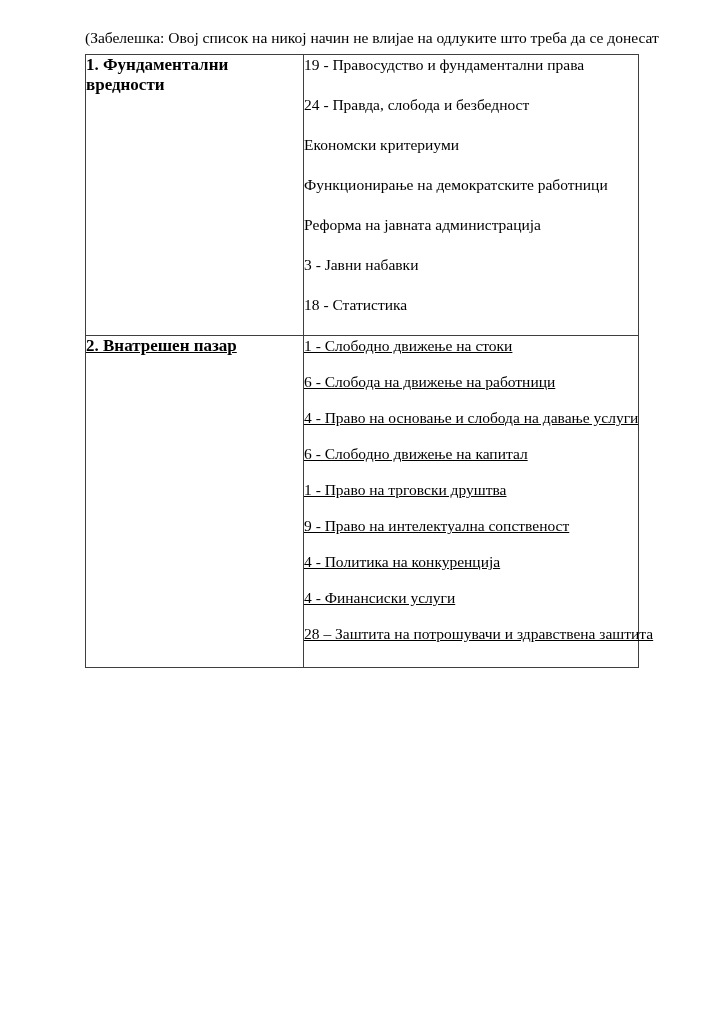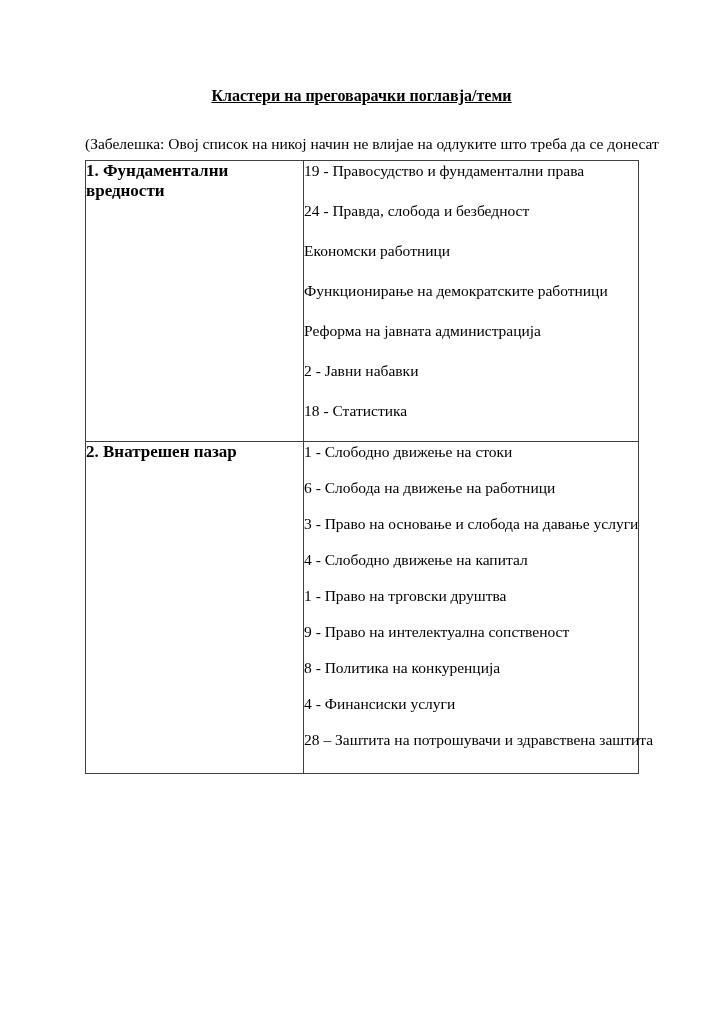--- a/index.html
+++ b/index.html
@@ -65,58 +65,57 @@
     width: 335px;
     padding: 3px 2px 0 4px;
   }
   .items-cell .item {
     margin: 0 0 20px 0;
     font-size: 15.5px;
     line-height: 20px;
     white-space: nowrap;
   }
   tr.row-1 { height: 278px; }
-  tr.row-2 { height: 332px; }
+  tr.row-2 { height: 332px; text-decoration: underline; }
   tr.row-2 .items-cell .item { margin-bottom: 16px; }
 </style>
 </head>
 <body>
 
 <div class="page">
 
-  <h1 class="doc-title">Кластери на преговарачки поглавја/теми</h1>
 
   <p class="note">
     <span class="note-line">(Забелешка: Овој список на никој начин не влијае на одлуките што треба да се донесат</span>
   </p>
 
   <table class="clusters">
     <tbody>
         <tr class="row-1">
       <td class="cluster-cell">1. Фундаментални вредности</td>
       <td class="items-cell">
         <p class="item">19 - Правосудство и фундаментални права</p>
         <p class="item">24 - Правда, слобода и безбедност</p>
-        <p class="item">Економски работници</p>
+        <p class="item">Економски критериуми</p>
         <p class="item">Функционирање на демократските работници</p>
         <p class="item">Реформа на јавната администрација</p>
-        <p class="item">2 - Јавни набавки</p>
+        <p class="item">3 - Јавни набавки</p>
         <p class="item">18 - Статистика</p>
       </td>
     </tr>
     <tr class="row-2">
       <td class="cluster-cell">2. Внатрешен пазар</td>
       <td class="items-cell">
         <p class="item">1 - Слободно движење на стоки</p>
         <p class="item">6 - Слобода на движење на работници</p>
-        <p class="item">3 - Право на основање и слобода на давање услуги</p>
-        <p class="item">4 - Слободно движење на капитал</p>
+        <p class="item">4 - Право на основање и слобода на давање услуги</p>
+        <p class="item">6 - Слободно движење на капитал</p>
         <p class="item">1 - Право на трговски друштва</p>
         <p class="item">9 - Право на интелектуална сопственост</p>
-        <p class="item">8 - Политика на конкуренција</p>
+        <p class="item">4 - Политика на конкуренција</p>
         <p class="item">4 - Финансиски услуги</p>
         <p class="item">28 – Заштита на потрошувачи и здравствена заштита</p>
       </td>
     </tr>
   </tbody>
     </table>
 
 </div>
 
 </body></html>

